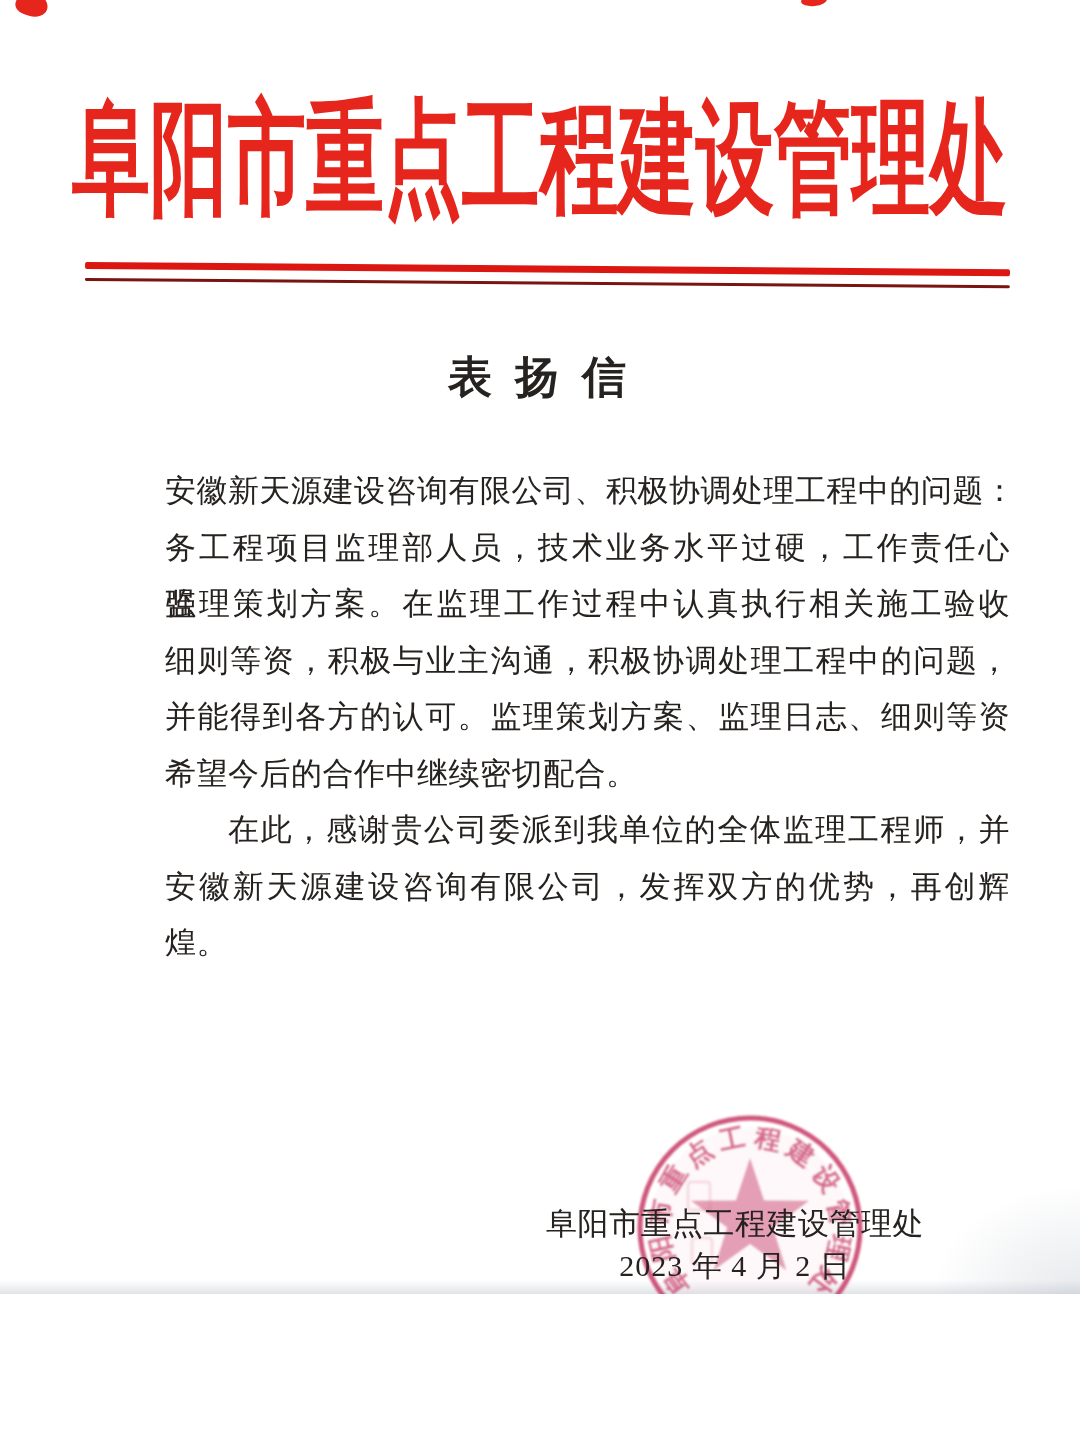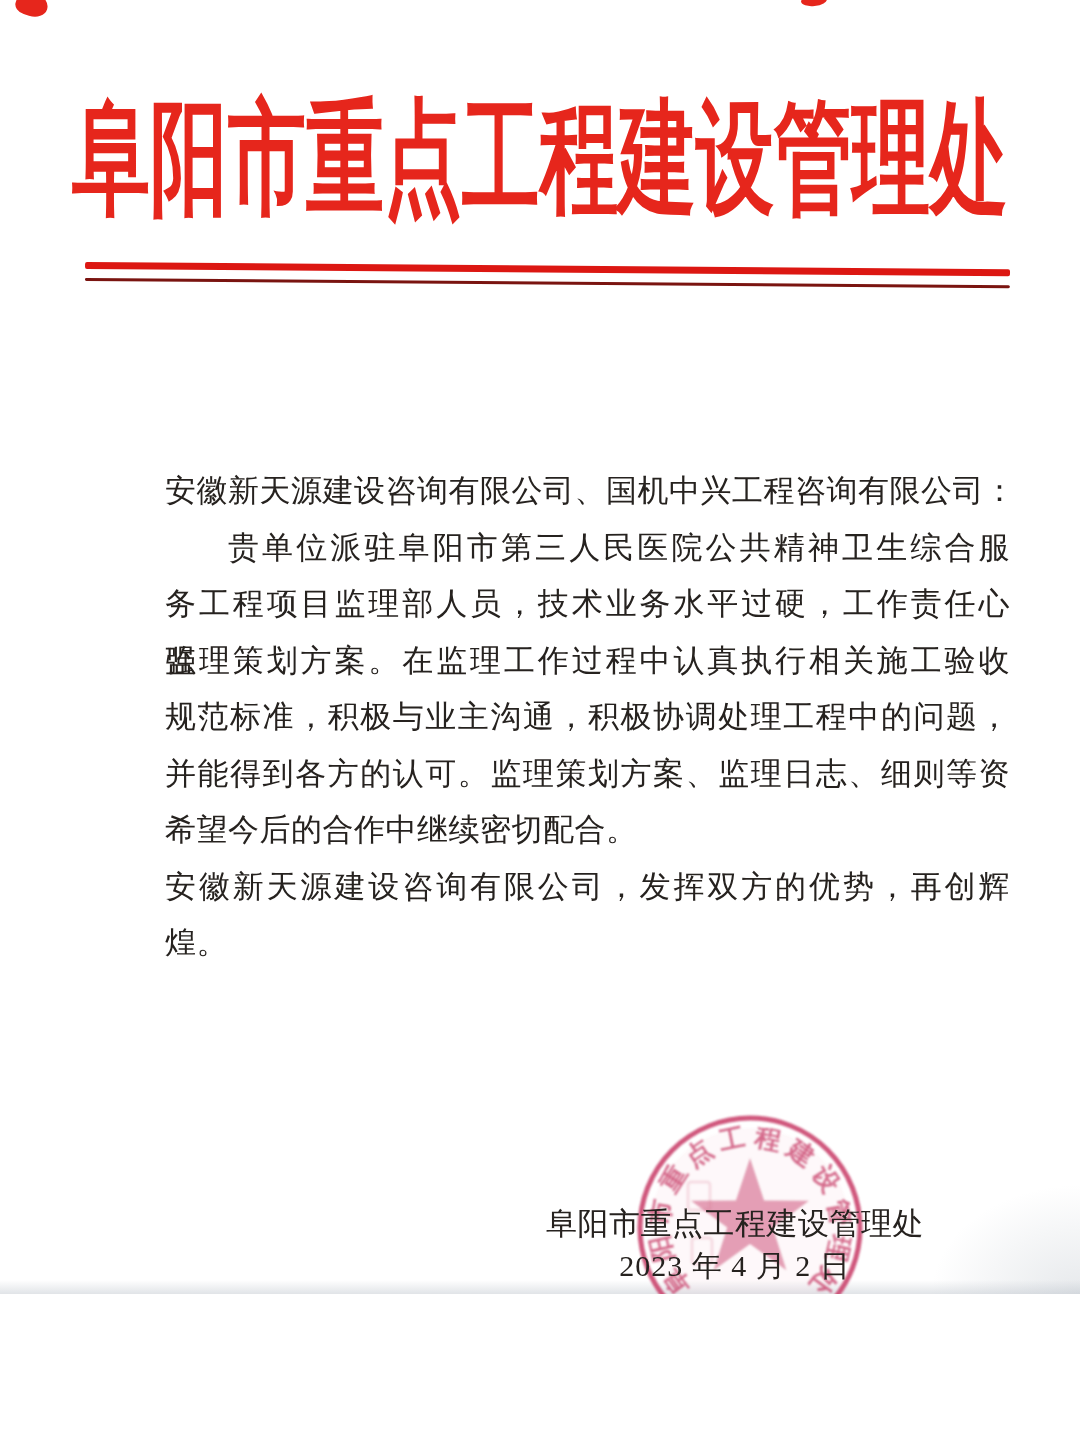--- a/index.html
+++ b/index.html
@@ -69,29 +69,30 @@
   <div class="artifact artifact-tl"></div>
   <div class="artifact artifact-tr"></div>
 
   <div class="letterhead">阜阳市重点工程建设管理处</div>
 
   <div class="rule-wrap">
     <div class="rule-top"></div>
     <div class="rule-bottom"></div>
   </div>
 
+  <h1 class="doc-title">表 扬 信</h1>
 
   <div class="body-block">
-    <div class="bl">安徽新天源建设咨询有限公司、国机中兴工程咨询有限公司：</div>
-    <div class="bl indent fill">贵单位派驻阜阳市第三人民医院公共精神卫生综合服</div>
+    <div class="bl">安徽新天源建设咨询有限公司、积极协调处理工程中的问题：</div>
     <div class="bl fill">务工程项目监理部人员，技术业务水平过硬，工作责任心强、</div>
     <div class="bl fill">监理策划方案。在监理工作过程中认真执行相关施工验收</div>
-    <div class="bl fill">规范标准，积极与业主沟通，积极协调处理工程中的问题，</div>
+    <div class="bl fill">细则等资，积极与业主沟通，积极协调处理工程中的问题，</div>
     <div class="bl fill">并能得到各方的认可。监理策划方案、监理日志、细则等资</div>
     <div class="bl">希望今后的合作中继续密切配合。</div>
+    <div class="bl indent fill">在此，感谢贵公司委派到我单位的全体监理工程师，并</div>
     <div class="bl fill">安徽新天源建设咨询有限公司，发挥双方的优势，再创辉</div>
     <div class="bl">煌。</div>
   </div>
 
   <svg class="seal" viewBox="0 0 310 310" xmlns="http://www.w3.org/2000/svg">
     <defs>
       <filter id="stampBlur" x="-10%" y="-10%" width="120%" height="120%">
         <feGaussianBlur stdDeviation="0.9"></feGaussianBlur>
       </filter>
     </defs>

